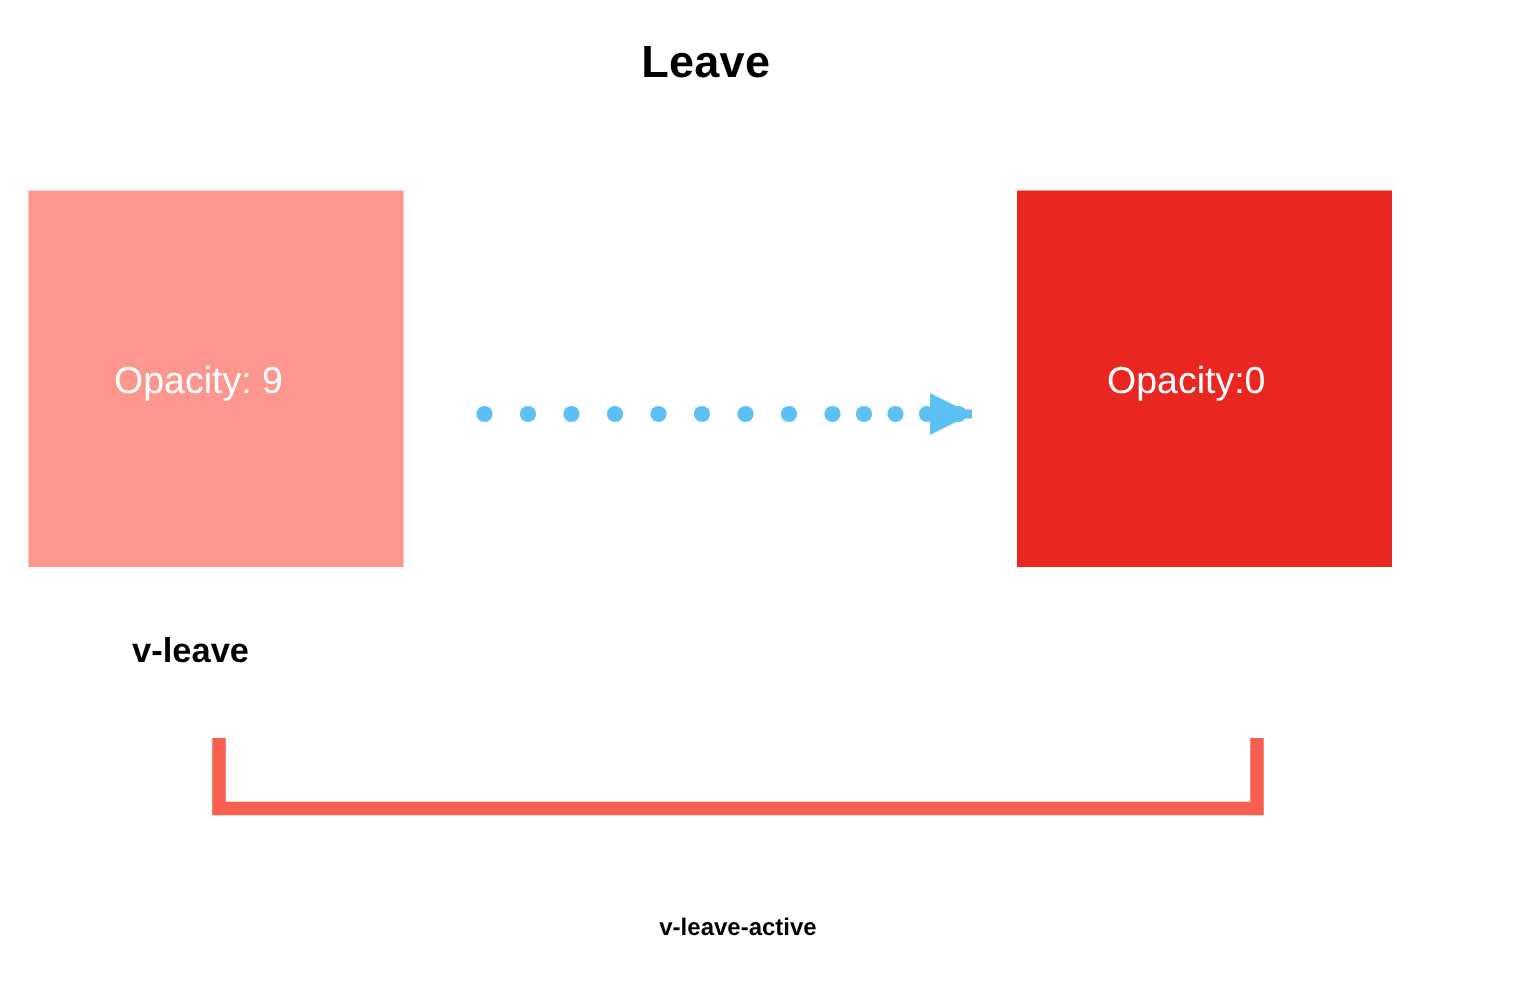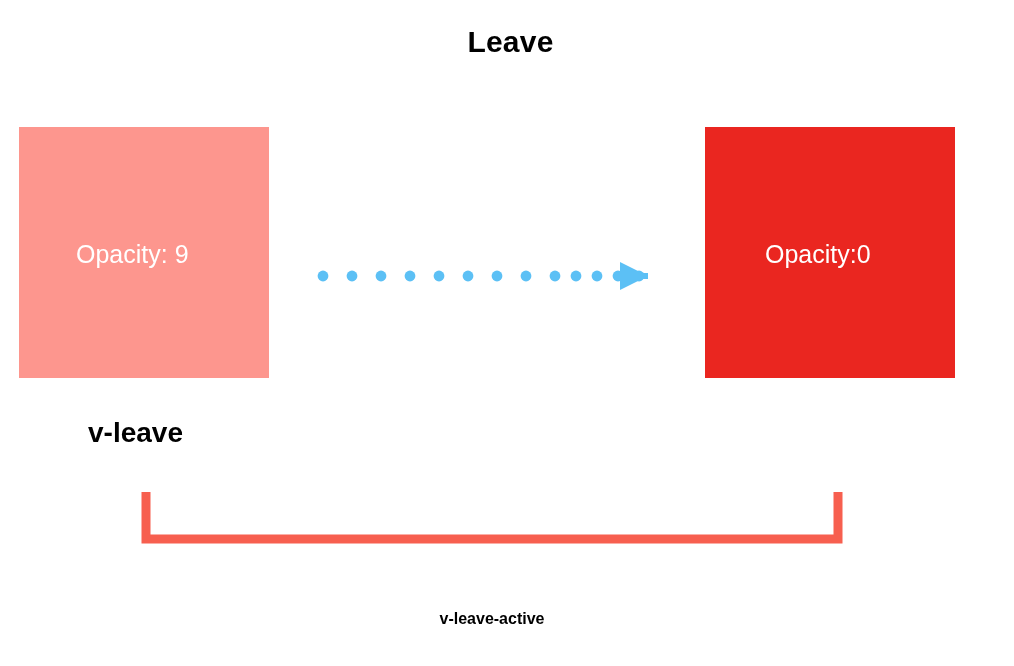--- a/index.html
+++ b/index.html
@@ -28,56 +28,55 @@
     position: absolute;
     left: 0;
     top: 22px;
     width: 941px;
     text-align: center;
     font-size: 30px;
     font-weight: bold;
     color: #000000;
     letter-spacing: 0.2px;
     line-height: 40px;
-    margin-left: 40px;
   }
 
   
   .state-box {
     position: absolute;
     top: 127px;
     width: 250px;
     height: 251px;
   }
   .state-box.left {
     left: 19px;
     background: #fd968e;
   }
   .state-box.right {
-    left: 705px;
+    left: 678px;
     background: #ea2620;
   }
   .state-box .box-label {
     position: absolute;
     top: 112px;
     left: 57px;
     font-size: 25px;
     color: #ffffff;
     line-height: 30px;
     white-space: nowrap;
   }
   .state-box.right .box-label {
     left: 60px;
   }
 
   
   .class-caption {
     position: absolute;
     top: 418px;
-    font-size: 28px;
+    font-size: 23px;
     font-weight: bold;
     color: #000000;
     line-height: 30px;
     white-space: nowrap;
   }
   .class-caption.left  { left: 88px; }
   .class-caption.right { left: 744px; }
 
   
   .arrow-wrap {

